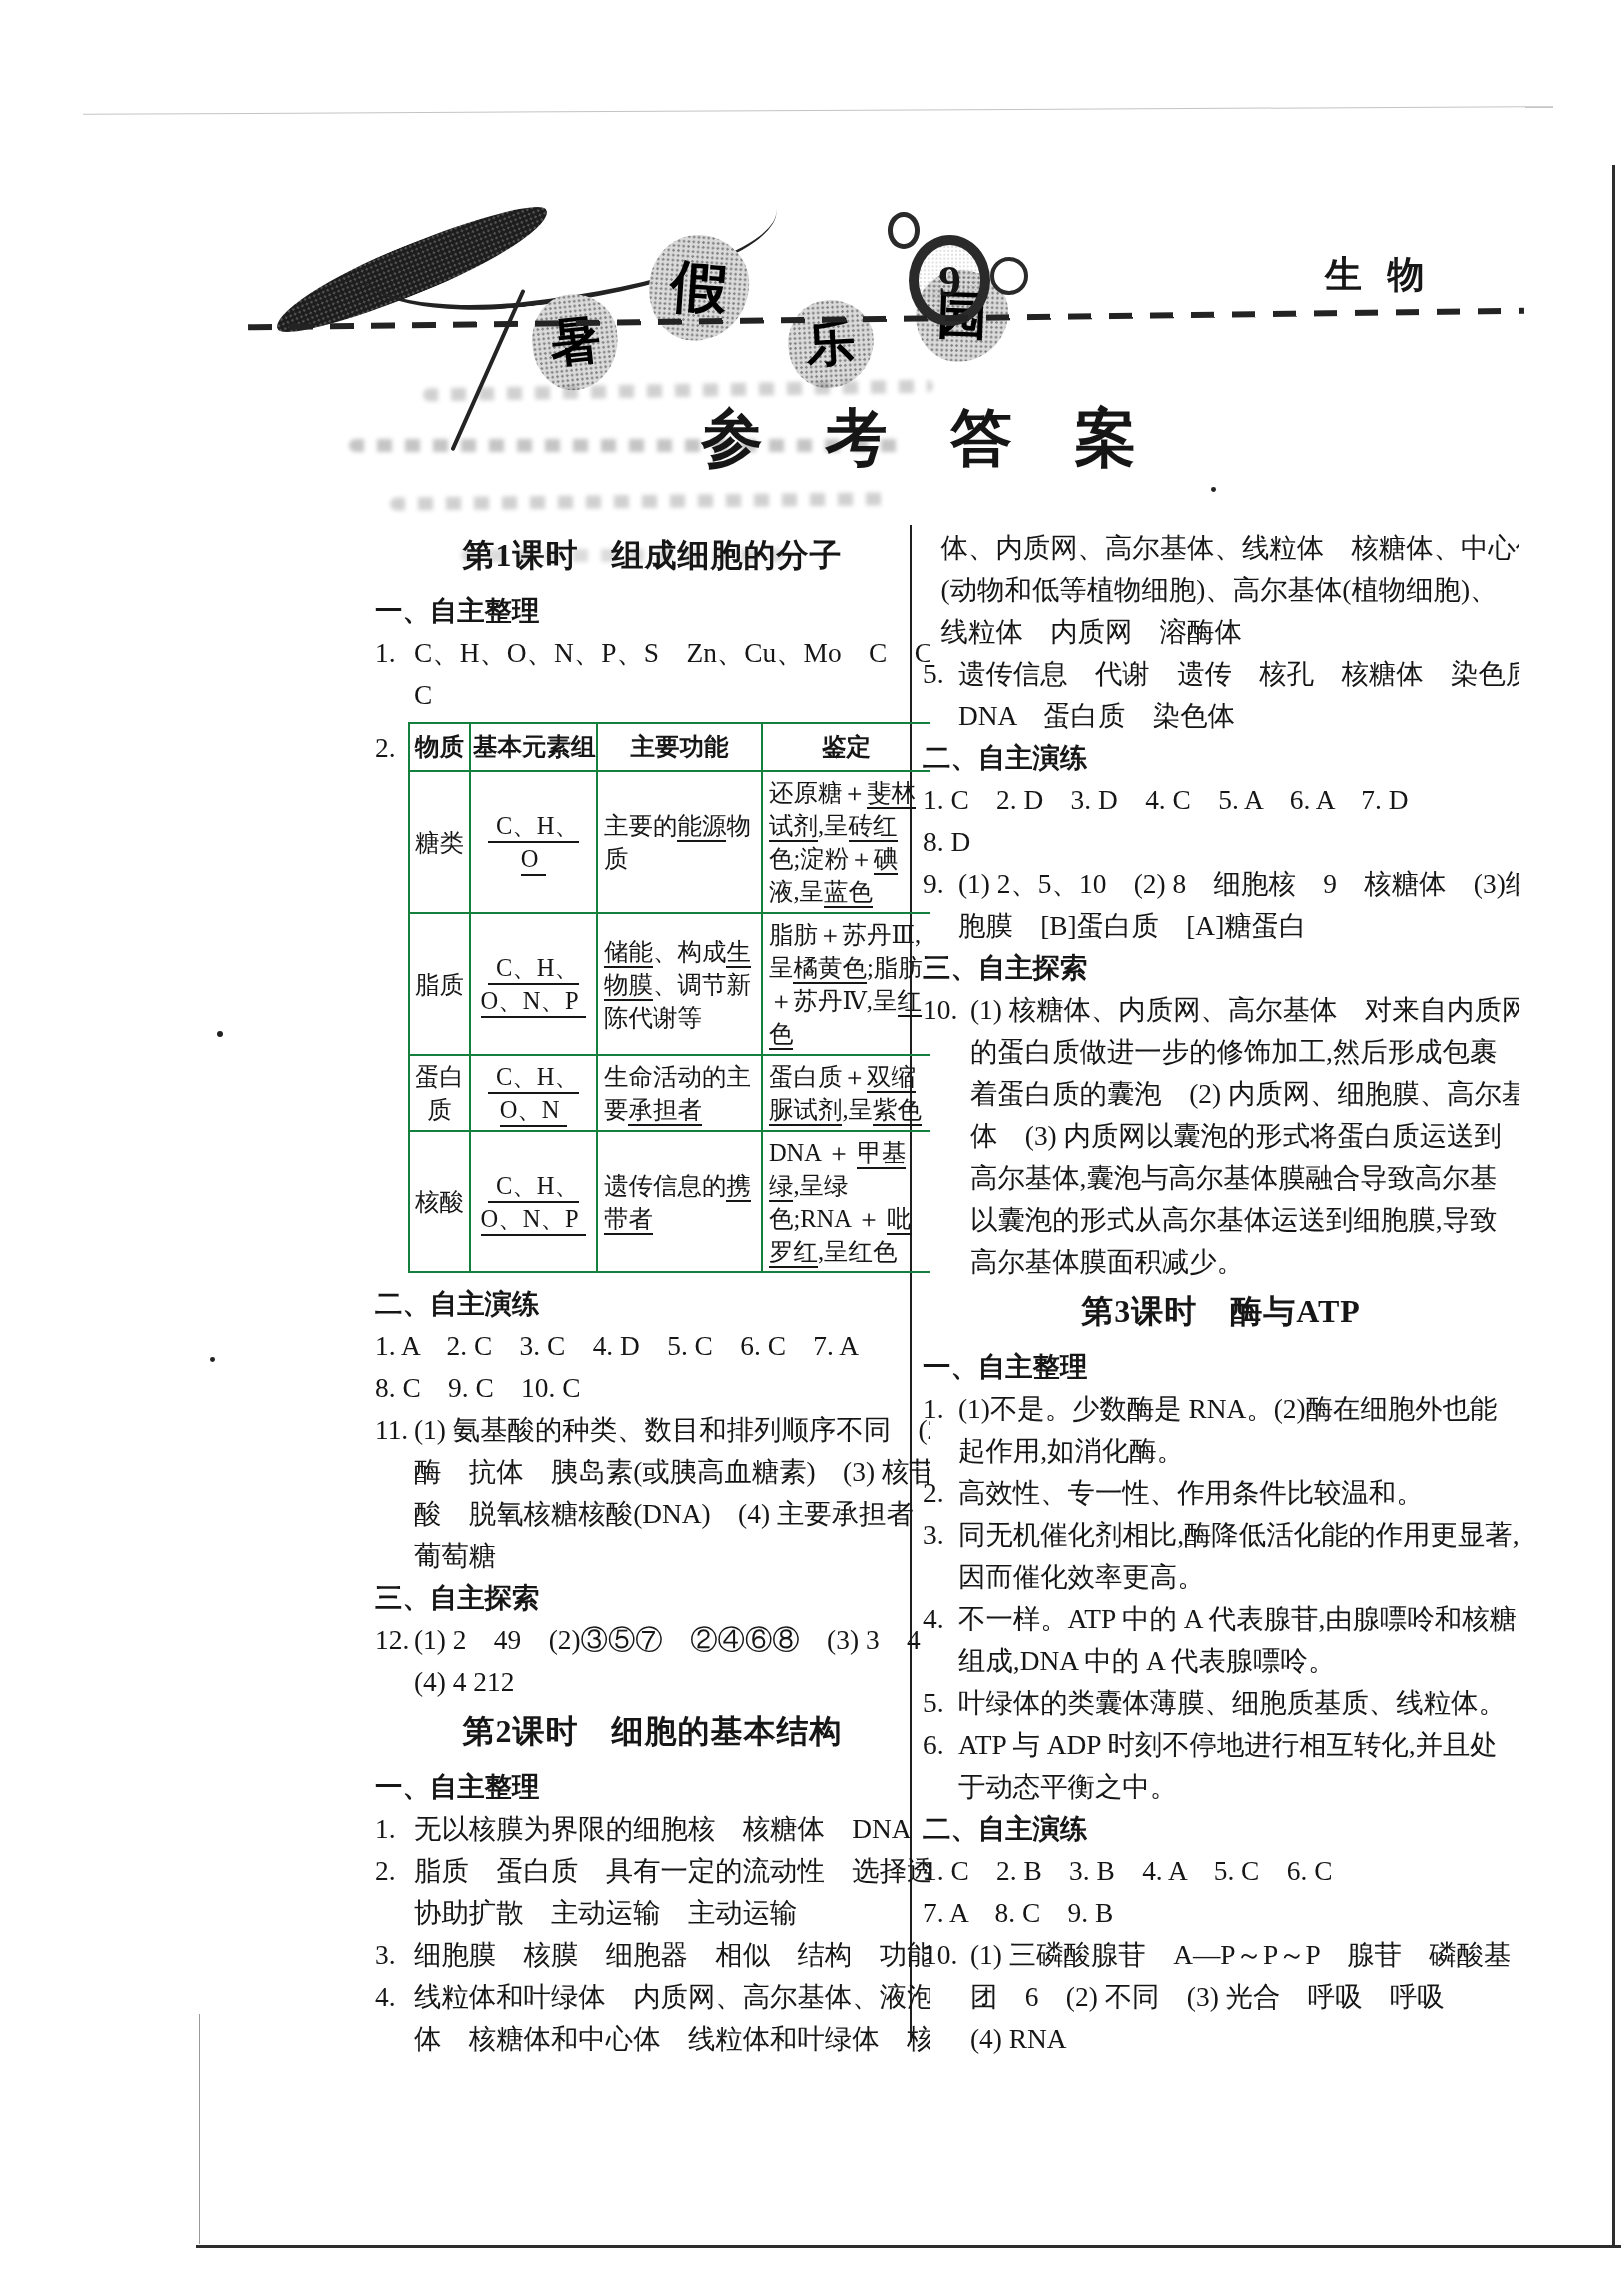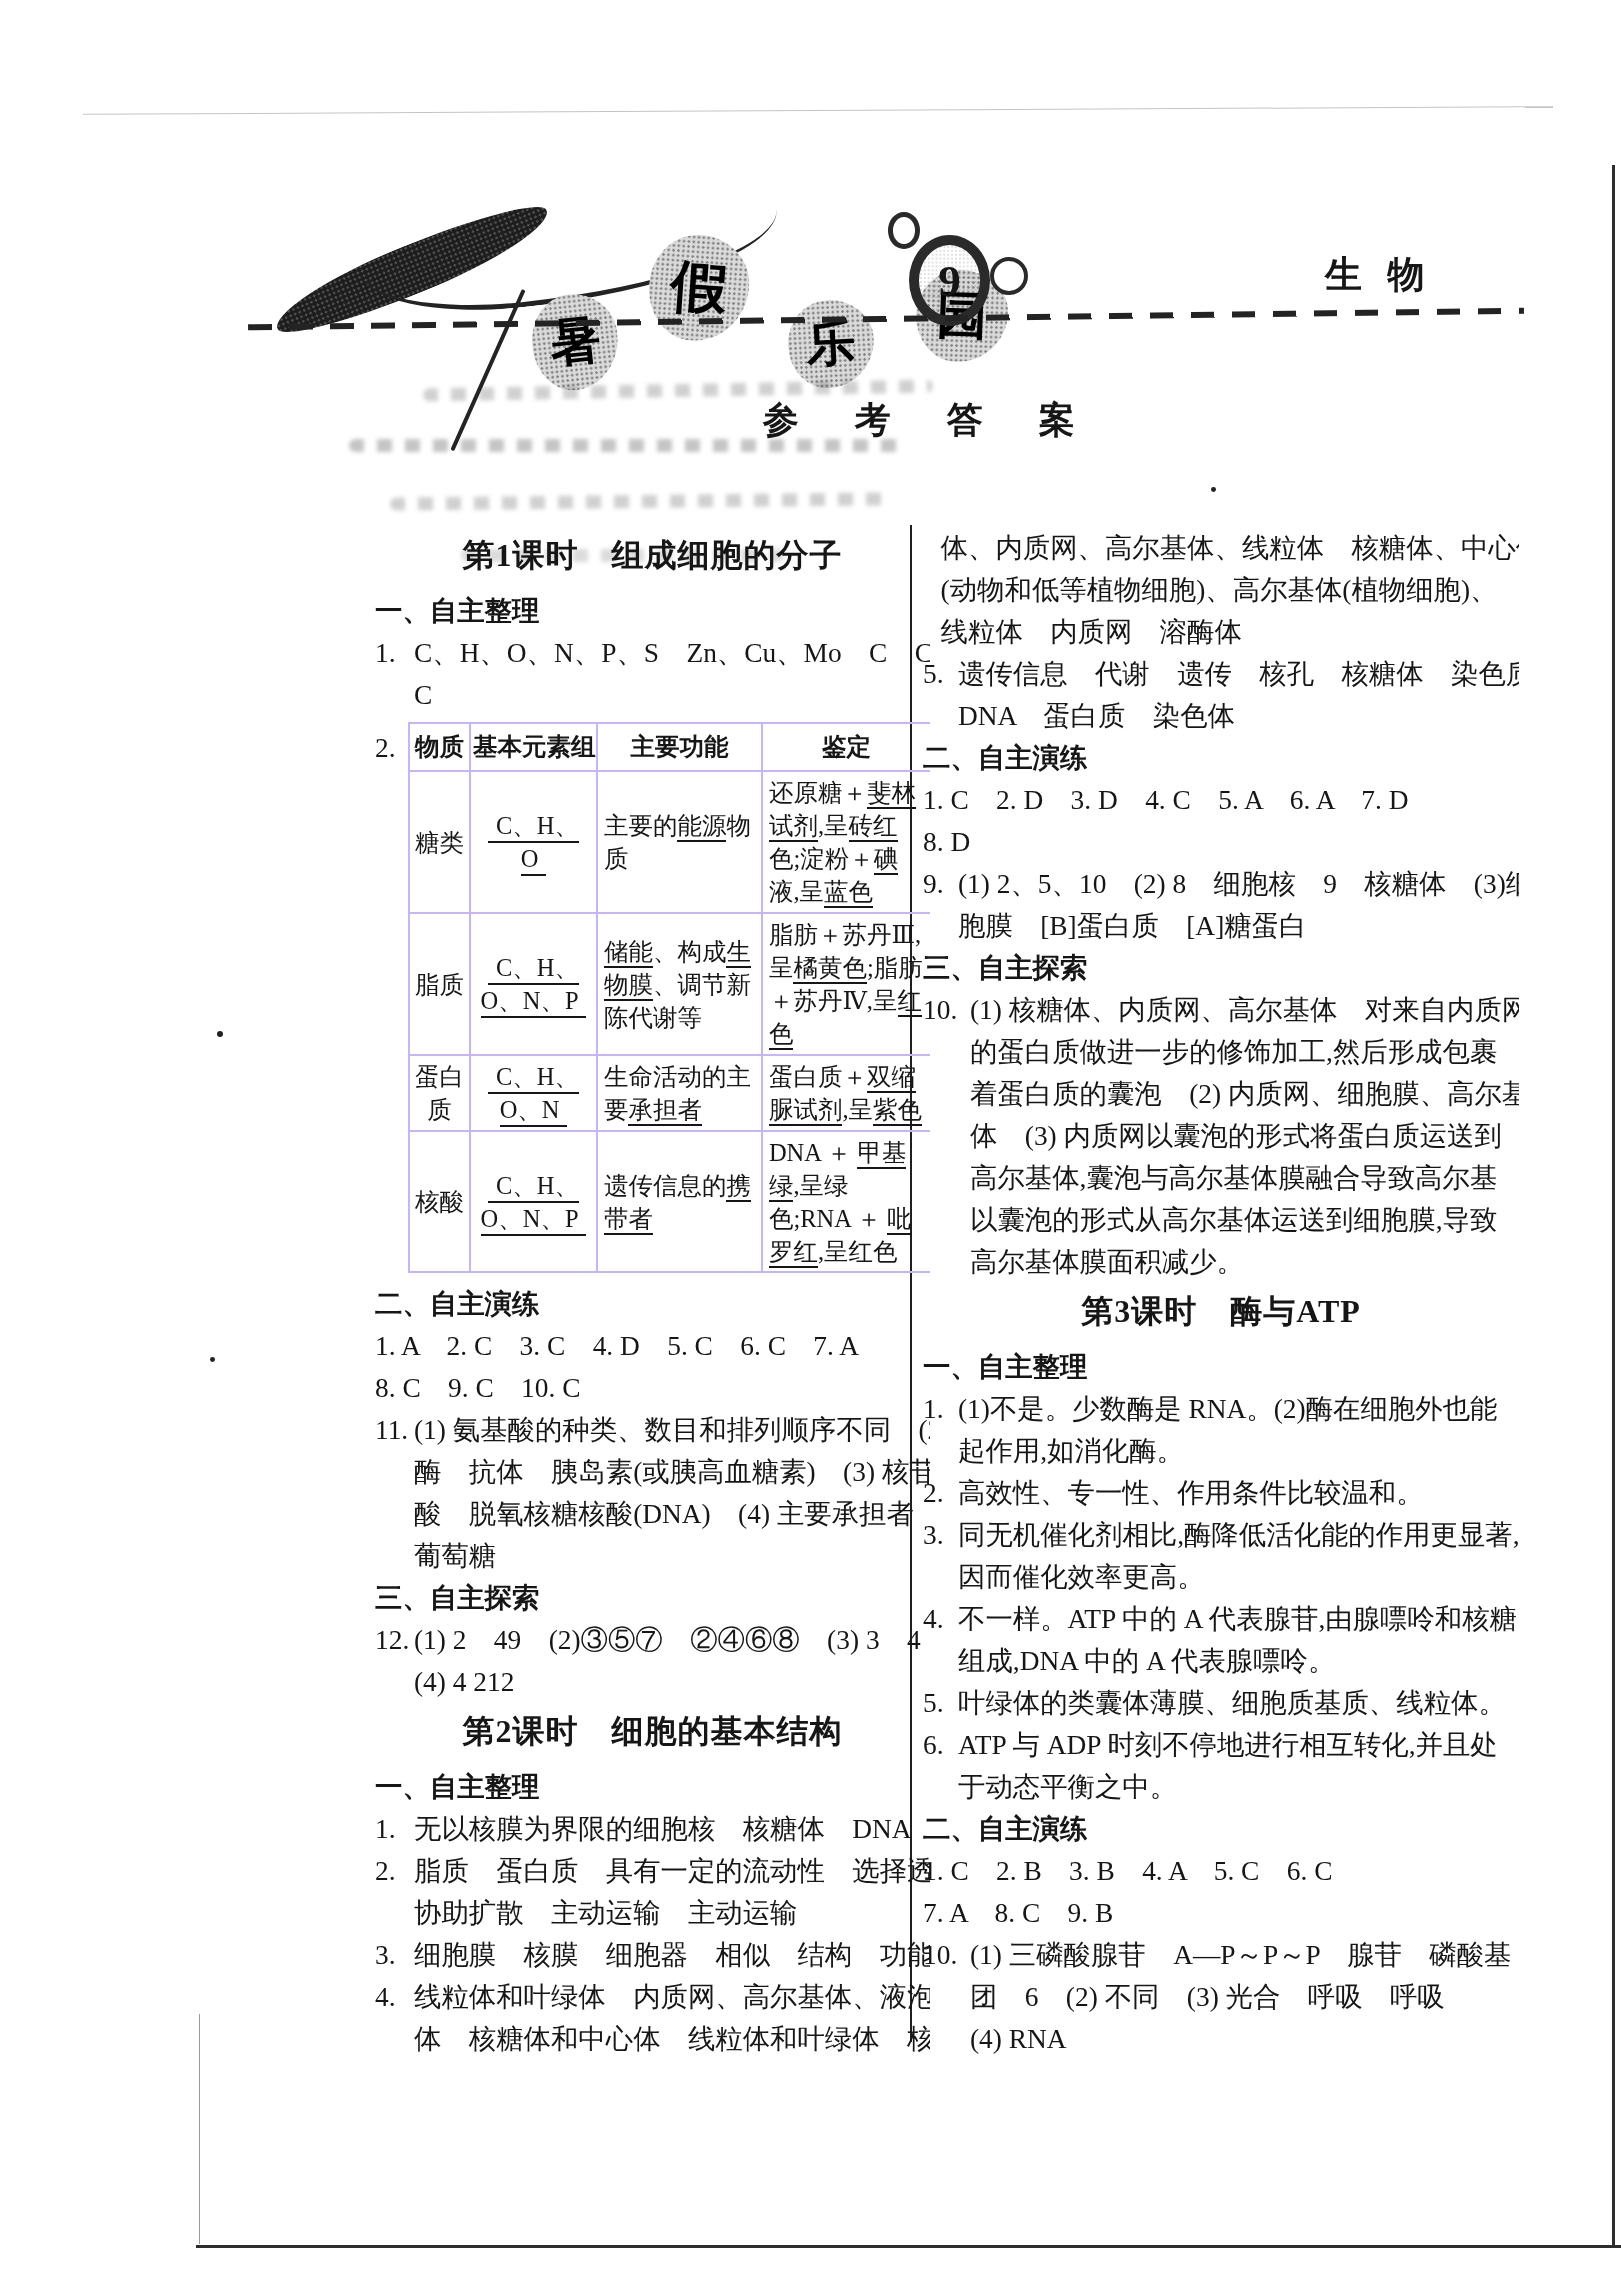--- a/index.html
+++ b/index.html
@@ -51,42 +51,42 @@
   .badge-num{font-size:45px;font-weight:700;}
   .bdot1{position:absolute;left:888px;top:212px;width:21.6px;height:26.5px;border:5.9px solid #2a2a2a;border-radius:50%;}
   .bdot2{position:absolute;left:990px;top:257px;width:30px;height:30px;border:4.9px solid #2a2a2a;border-radius:50%;}
 
   .subject{position:absolute;left:1325px;top:250px;font-size:37px;font-weight:700;letter-spacing:25.5px;white-space:nowrap;}
   .dashline{position:absolute;left:248px;top:316px;width:1276px;height:5.9px;
     background:repeating-linear-gradient(90deg,#232323 0 23.5px,transparent 23.5px 41px);
     transform:rotate(-0.75deg);}
 
   .main-title{position:absolute;left:372px;top:396px;width:1117px;text-align:center;
-    font-size:36px;font-weight:700;letter-spacing:23.5px;white-space:nowrap;}
+    font-size:62px;font-weight:700;letter-spacing:23.5px;white-space:nowrap;}
 
   
   .cdiv{position:absolute;left:910px;top:525px;width:2px;height:1517px;background:#1f1f1f;}
   .col{position:absolute;top:527px;font-size:27.4px;line-height:42px;overflow:hidden;}
   .colL{left:375px;width:555px;}
   .colR{left:923px;width:596px;}
   .lesson{font-size:32px;font-weight:700;text-align:center;letter-spacing:1px;line-height:49px;margin:3.9px 0 9.8px;white-space:nowrap;}
   .shead{font-weight:700;white-space:nowrap;}
   .ln{white-space:nowrap;}
   .it{display:flex;align-items:flex-start;}
   .it .n{flex:0 0 39px;}
   .colR .it .n{flex:0 0 35px;}
   .colR .it.wide .n{flex:0 0 47px;font-family:Liberation Serif, serif;}
   .b{flex:1;min-width:0;}
   .cont{margin-left:17.6px;}
 
   
   .tw{display:flex;margin:5.9px 0 9.8px;}
   .tw .tn{flex:0 0 33px;padding-top:5.9px;}
   table{border-collapse:collapse;table-layout:fixed;width:521px;font-size:24.5px;line-height:33px;}
-  th,td{border:2px solid #c4b5fd;padding:3.9px 5.9px;vertical-align:middle;}
+  th,td{border:2px solid #15803d;padding:3.9px 5.9px;vertical-align:middle;}
   th{font-weight:700;text-align:center;padding:6.9px 2px;white-space:nowrap;overflow:hidden;}
   td.cn{text-align:center;padding:3.9px 2px;}
   td.ce{text-align:center;}
   .u{border-bottom:2px solid #161616;padding-bottom:1px;}
   td.ce .u{padding:0 7.8px 2px;text-align:center;}
 </style>
 </head>
 <body>
 
 <div class="page">

